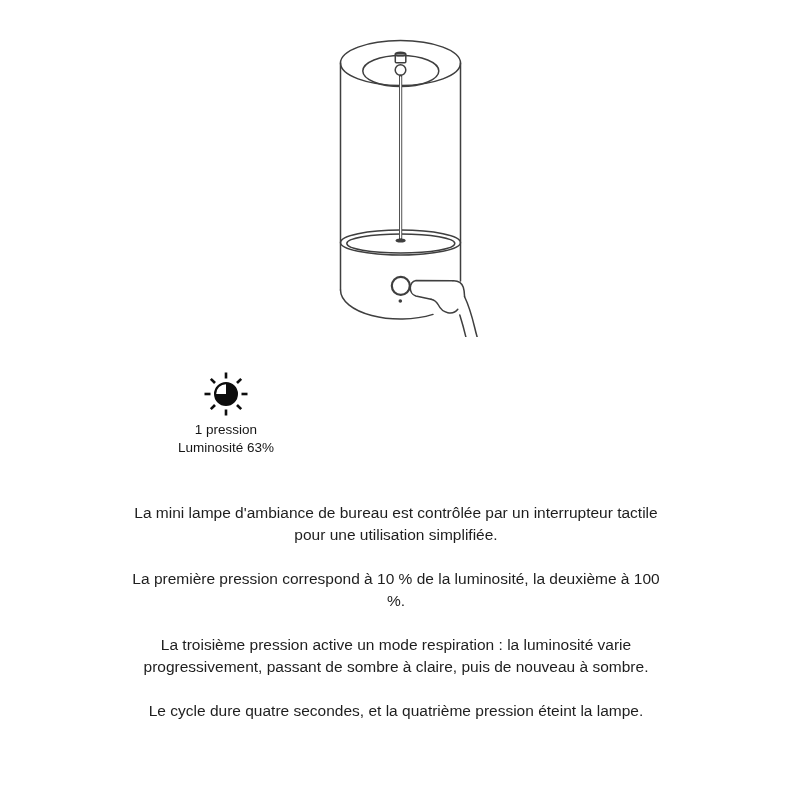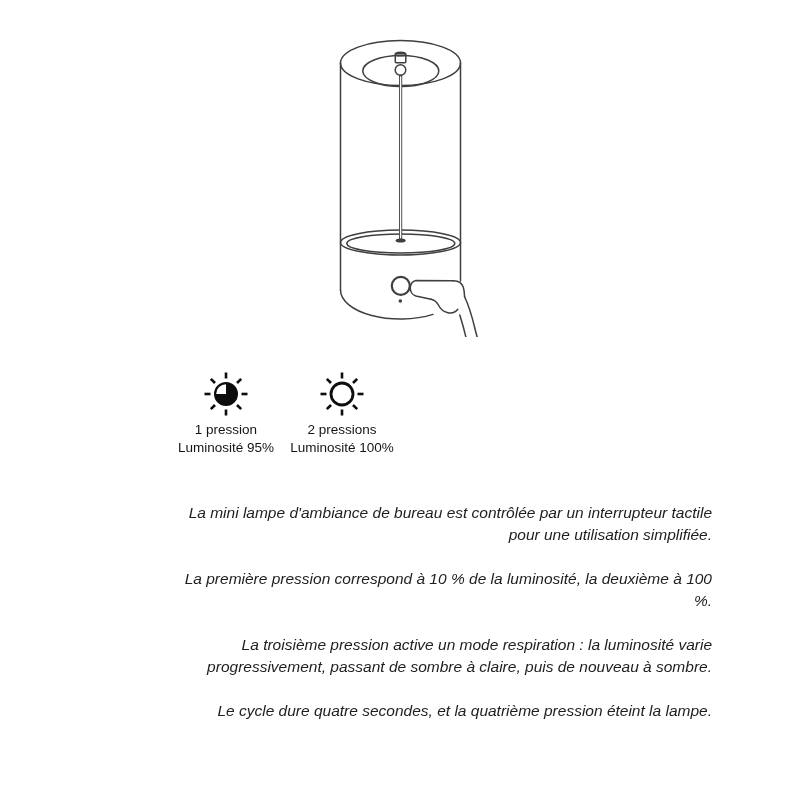--- a/index.html
+++ b/index.html
@@ -51,24 +51,23 @@
   .mode-line2 {
     font-size: 13.5px;
     line-height: 18px;
     color: #151515;
     white-space: nowrap;
   }
 
   
   .description {
     position: absolute;
-    left: 112px; top: 480px;
+    left: 96px; top: 480px;
     width: 600px;
-    text-align: right;
-    font-style: italic;
+    text-align: center;
   }
   .description p {
     margin: 0 0 22px 0;
     font-size: 15.5px;
     line-height: 22px;
     color: #1e1e1e;
     white-space: pre-line;
   }
 
   
@@ -148,40 +147,23 @@
             <line x1="39.5" y1="24" x2="45.5" y2="24"></line>
           <line x1="35" y1="13" x2="39.2" y2="8.8"></line>
             <line x1="35" y1="35" x2="39.2" y2="39.2"></line>
           <line x1="13" y1="35" x2="8.8" y2="39.2"></line>
             <line x1="13" y1="13" x2="8.8" y2="8.8"></line>
         </g>
         <circle cx="24" cy="24" r="11" fill="#0d0d0d" stroke="#0d0d0d" stroke-width="2"></circle>
         <path d="M24 24 L24 14.2 A9.8 9.8 0 0 0 14.2 24 Z" fill="#ffffff"></path>
       </svg>
       <div class="mode-line1">1 pression</div>
-      <div class="mode-line2">Luminosité 95%</div>
+      <div class="mode-line2">Luminosité 63%</div>
     </div>
 
-    <div class="mode">
-      <svg class="mode-icon" viewBox="0 0 48 48">
-        <g stroke="#0d0d0d" stroke-width="2.6">
-          <line x1="24" y1="2.5" x2="24" y2="8.5"></line>
-            <line x1="24" y1="39.5" x2="24" y2="45.5"></line>
-          <line x1="2.5" y1="24" x2="8.5" y2="24"></line>
-            <line x1="39.5" y1="24" x2="45.5" y2="24"></line>
-          <line x1="35" y1="13" x2="39.2" y2="8.8"></line>
-            <line x1="35" y1="35" x2="39.2" y2="39.2"></line>
-          <line x1="13" y1="35" x2="8.8" y2="39.2"></line>
-            <line x1="13" y1="13" x2="8.8" y2="8.8"></line>
-        </g>
-        <circle cx="24" cy="24" r="11" fill="none" stroke="#0d0d0d" stroke-width="2.8"></circle>
-      </svg>
-      <div class="mode-line1">2 pressions</div>
-      <div class="mode-line2">Luminosité 100%</div>
-    </div>
 
 
 
   </div>
 
   <div class="description">
     <p>La mini lampe d'ambiance de bureau est contrôlée par un interrupteur tactile
 pour une utilisation simplifiée.</p>
     <p>La première pression correspond à 10 % de la luminosité, la deuxième à 100
 %.</p>

